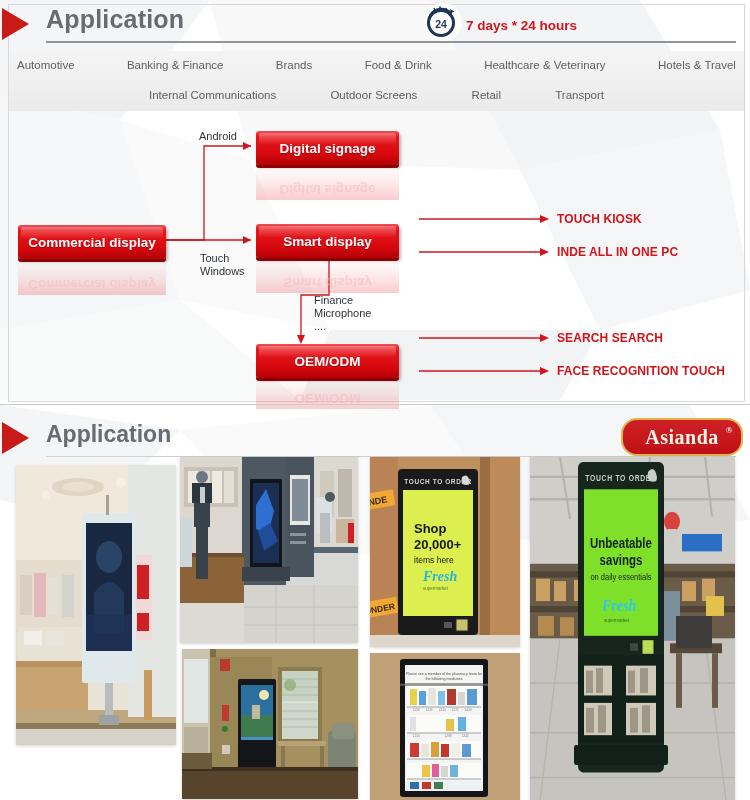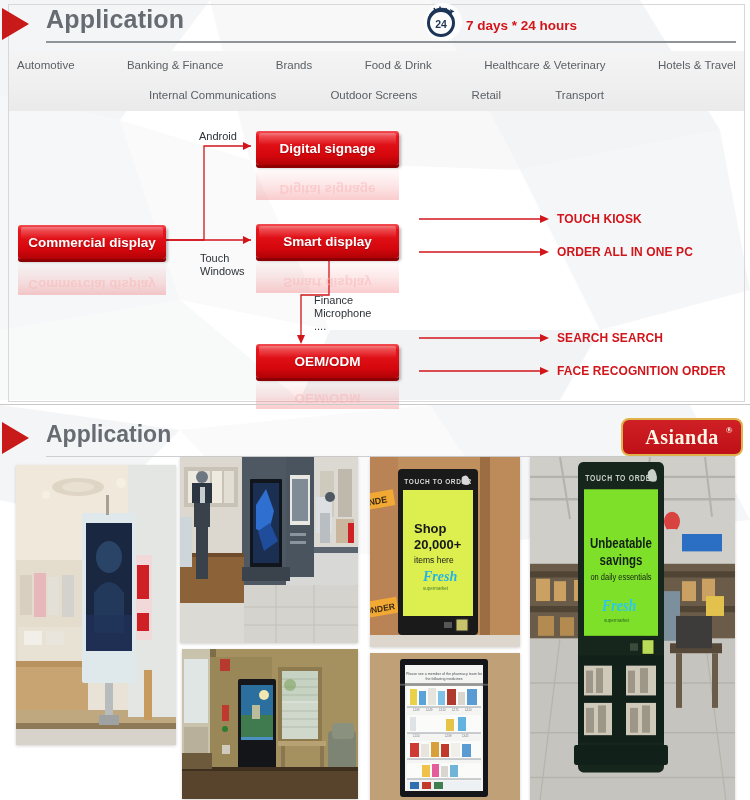--- a/index.html
+++ b/index.html
@@ -119,21 +119,21 @@
   .hdr2-title {
     position: absolute; left: 46px; top: 6px;
     font-size: 23px; font-weight: bold; color: #666c72;
   }
   .hdr2-rule {
     position: absolute; left: 46px; top: 41px; width: 690px; height: 1px; background: #cfcfcf;
   }
   .logo {
     position: absolute; left: 621px; top: 3px; width: 122px; height: 38px;
     background: linear-gradient(180deg,#cf2026 0%,#bf1017 100%);
-    border: 2px solid #e0b24a; border-radius: 8px;
+    border: 2px solid #e0b24a; border-radius: 16px;
     display: flex; align-items: center; justify-content: center;
   }
   .logo-txt {
     font-family: "Liberation Serif", serif; font-weight: bold; font-size: 20px;
     color: #fdf6e6; letter-spacing: .5px; position: relative;
   }
   .logo-r {
     position: absolute; top: -3px; right: -9px; font-size: 9px; font-weight: bold;
   }
 
@@ -254,23 +254,23 @@
         <span>Smart display</span>
       </div>
       <div class="fbox" style="left:247px; top:111px; width:143px; height:34px;">Smart display</div>
 
       <div class="refl" style="left:247px; top:266px; width:143px; height:30px;">
         <span>OEM/ODM</span>
       </div>
       <div class="fbox" style="left:247px; top:231px; width:143px; height:34px;">OEM/ODM</div>
 
       <div class="out-label" style="left:548px; top:99px;">TOUCH KIOSK</div>
-      <div class="out-label" style="left:548px; top:132px;">ORDER ALL IN ONE PC</div>
+      <div class="out-label" style="left:548px; top:132px;">INDE ALL IN ONE PC</div>
       <div class="out-label" style="left:548px; top:218px;">SEARCH SEARCH</div>
-      <div class="out-label" style="left:548px; top:251px;">FACE RECOGNITION ORDER</div>
+      <div class="out-label" style="left:548px; top:251px;">FACE RECOGNITION TOUCH</div>
     </div>
   </div>
 
   <div class="divider"></div>
 
   <div class="section2">
     <div class="hdr2">
       <div class="tri"></div>
       <div class="hdr2-title">Application</div>
       <div class="hdr2-rule"></div>

